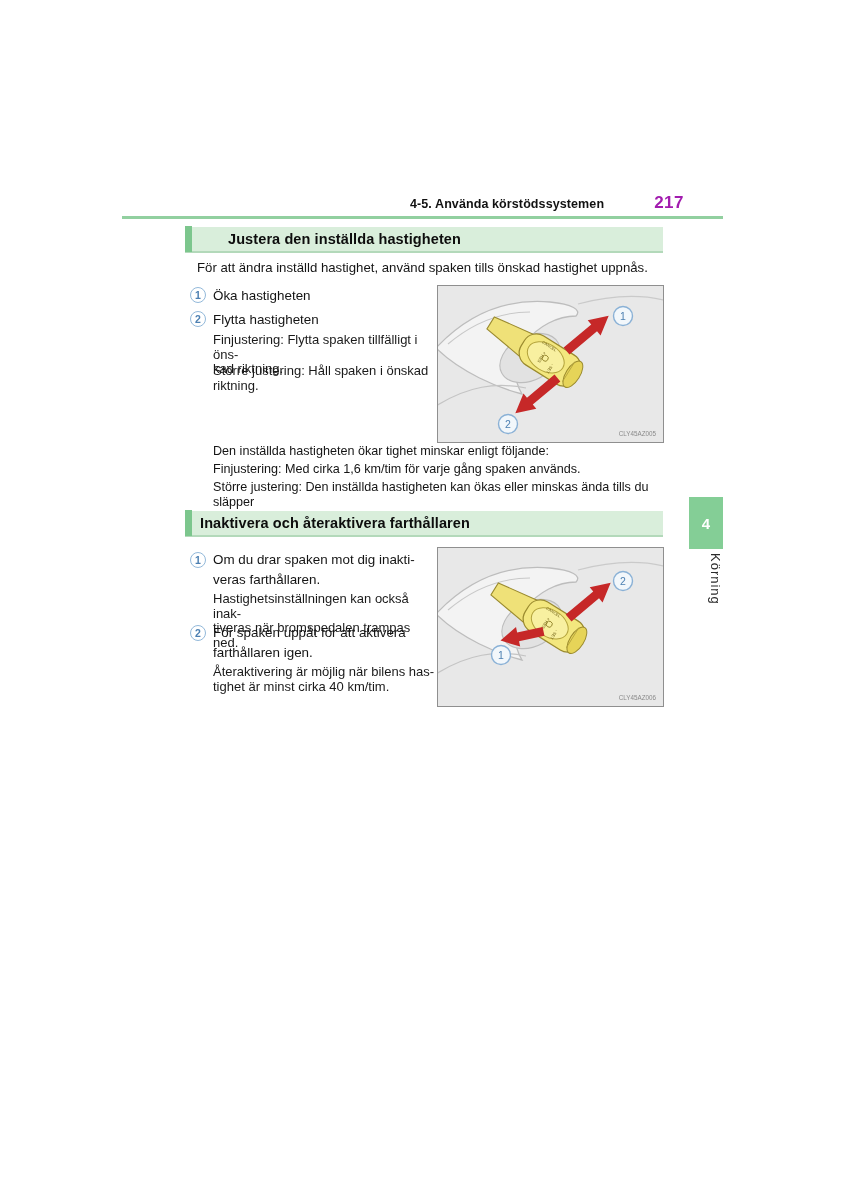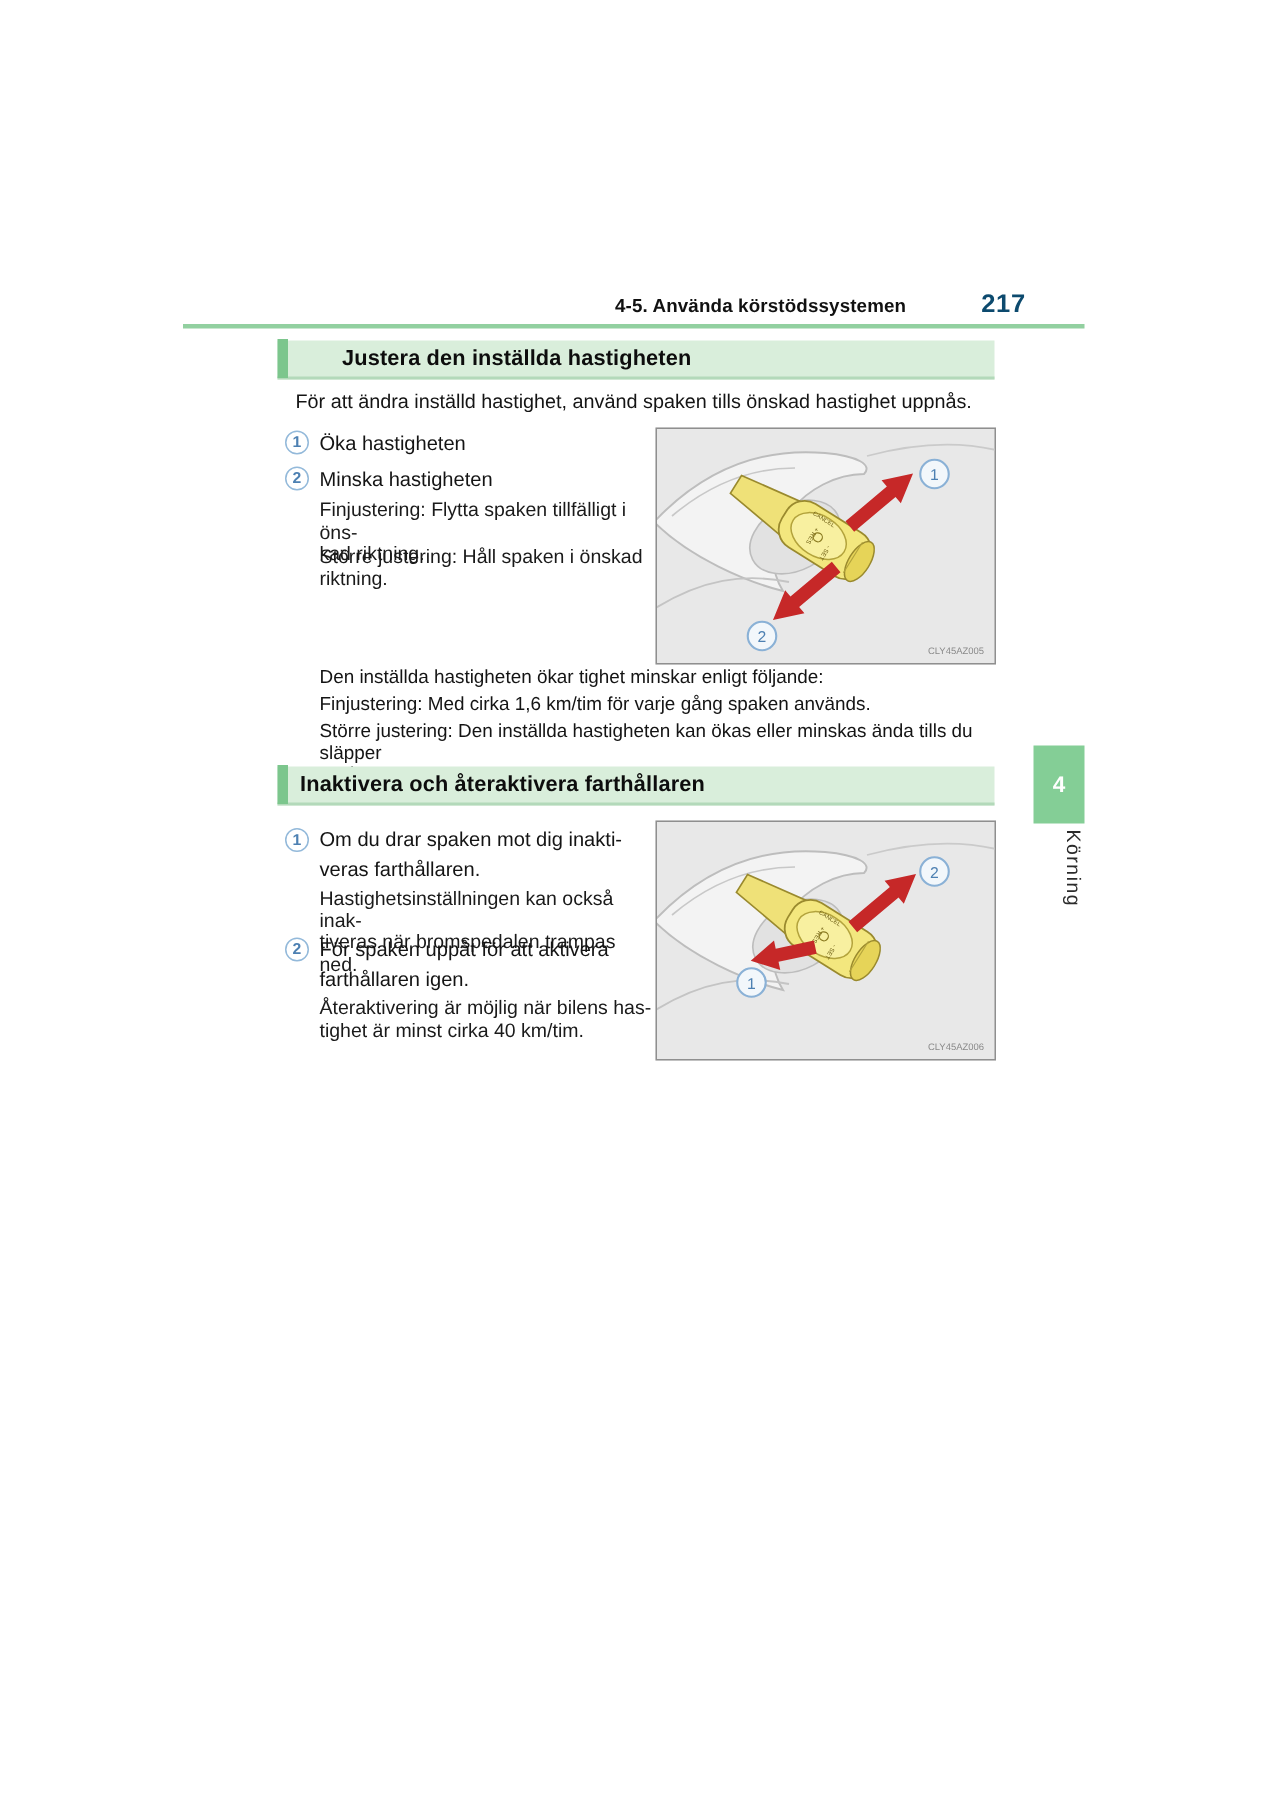--- a/index.html
+++ b/index.html
@@ -7,21 +7,21 @@
     width:848px;height:1200px;background:#ffffff;
     font-family:"Liberation Sans", sans-serif;
     color:#141414;
     -webkit-font-smoothing:antialiased;
   }
   .page{position:relative;width:848px;height:1200px;background:#fff;overflow:hidden;}
 
   
   .page-header{position:absolute;top:193px;right:164px;display:flex;align-items:baseline;gap:50px;}
   .header-section{font-size:12.5px;font-weight:bold;letter-spacing:.1px;color:#111;}
-  .header-page{font-size:17px;font-weight:bold;color:#0c4a6e;letter-spacing:.5px;}
+  .header-page{font-size:17px;font-weight:bold;color:#a21caf;letter-spacing:.5px;}
   .header-rule{position:absolute;left:122px;top:216px;width:601px;height:3px;background:#92d0a0;}
 
   
   .section-bar{position:absolute;left:185px;width:478px;height:26px;background:#d9eedb;
     border-bottom:2px solid #b3d9ba;display:flex;align-items:center;box-sizing:border-box;}
   .section-accent{width:7px;height:26px;background:#7cc68d;flex:0 0 auto;}
   .section-title{font-size:14.5px;font-weight:bold;color:#0d0d0d;padding-left:8px;letter-spacing:.1px;}
 
   .txt{position:absolute;white-space:pre-line;}
   .intro{left:197px;top:260px;width:480px;font-size:13.2px;line-height:16px;}
@@ -59,21 +59,21 @@
     <div class="section-accent"></div>
     <div class="section-title">Justera den inställda hastigheten</div>
   </div>
 
   <div class="txt intro">För att ändra inställd hastighet, använd spaken tills önskad hastighet uppnås.</div>
 
   <div class="num-circle" style="left:190px;top:287px;">1</div>
   <div class="txt item-text" style="left:213px;top:286px;width:220px;">Öka hastigheten</div>
 
   <div class="num-circle" style="left:190px;top:311px;">2</div>
-  <div class="txt item-text" style="left:213px;top:310px;width:220px;">Minska hastigheten</div>
+  <div class="txt item-text" style="left:213px;top:310px;width:220px;">Flytta hastigheten</div>
 
   <div class="txt detail-text" style="left:213px;top:333px;width:218px;">Finjustering: Flytta spaken tillfälligt i öns-
 kad riktning.</div>
   <div class="txt detail-text" style="left:213px;top:364px;width:218px;">Större justering: Håll spaken i önskad
 riktning.</div>
 
   <div class="figure" style="top:285px;height:156px;">
     <svg width="225" height="156" viewBox="0 0 225 156">
 
       <g>

